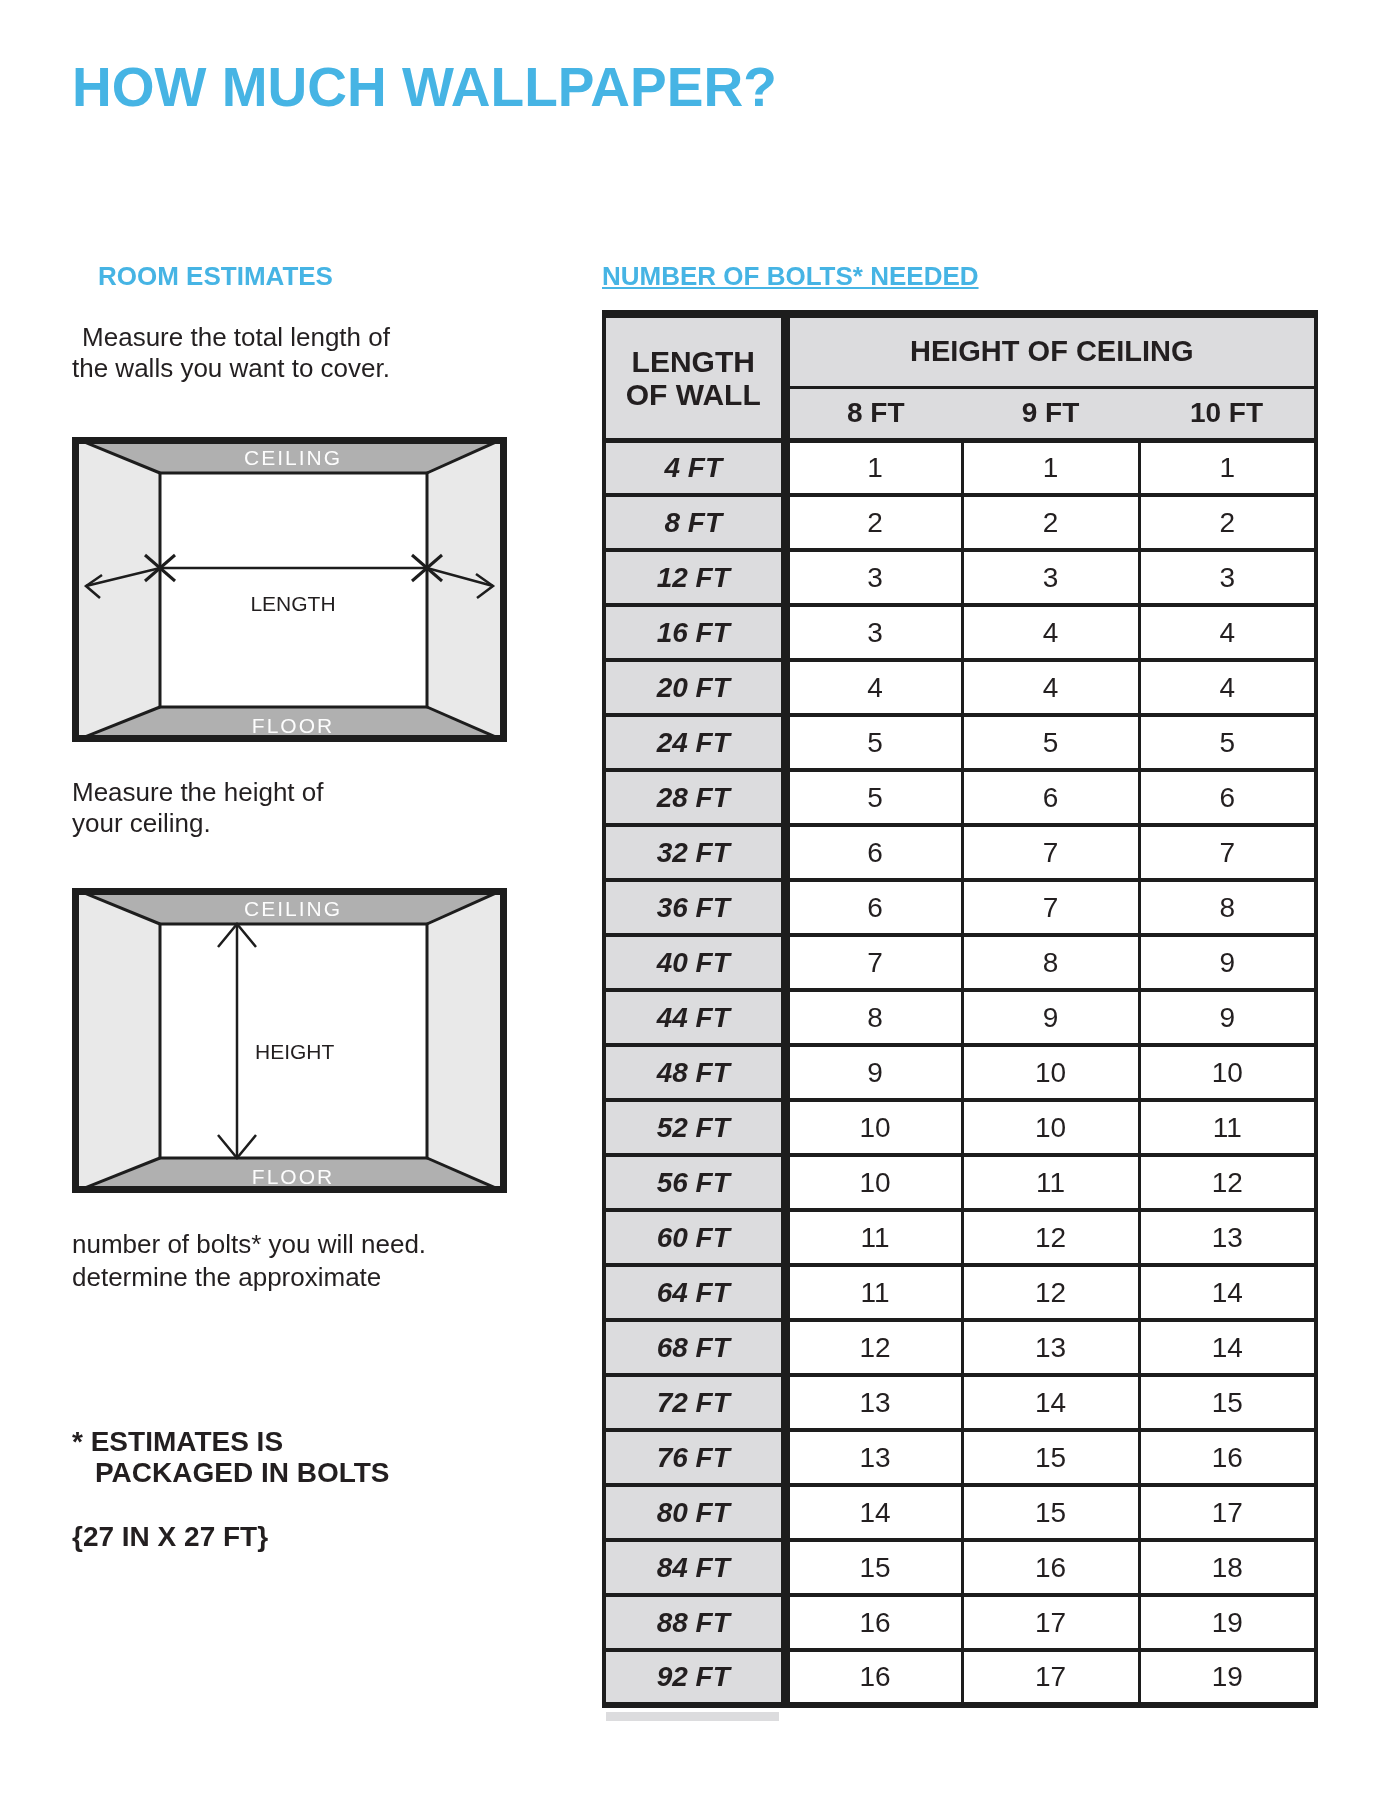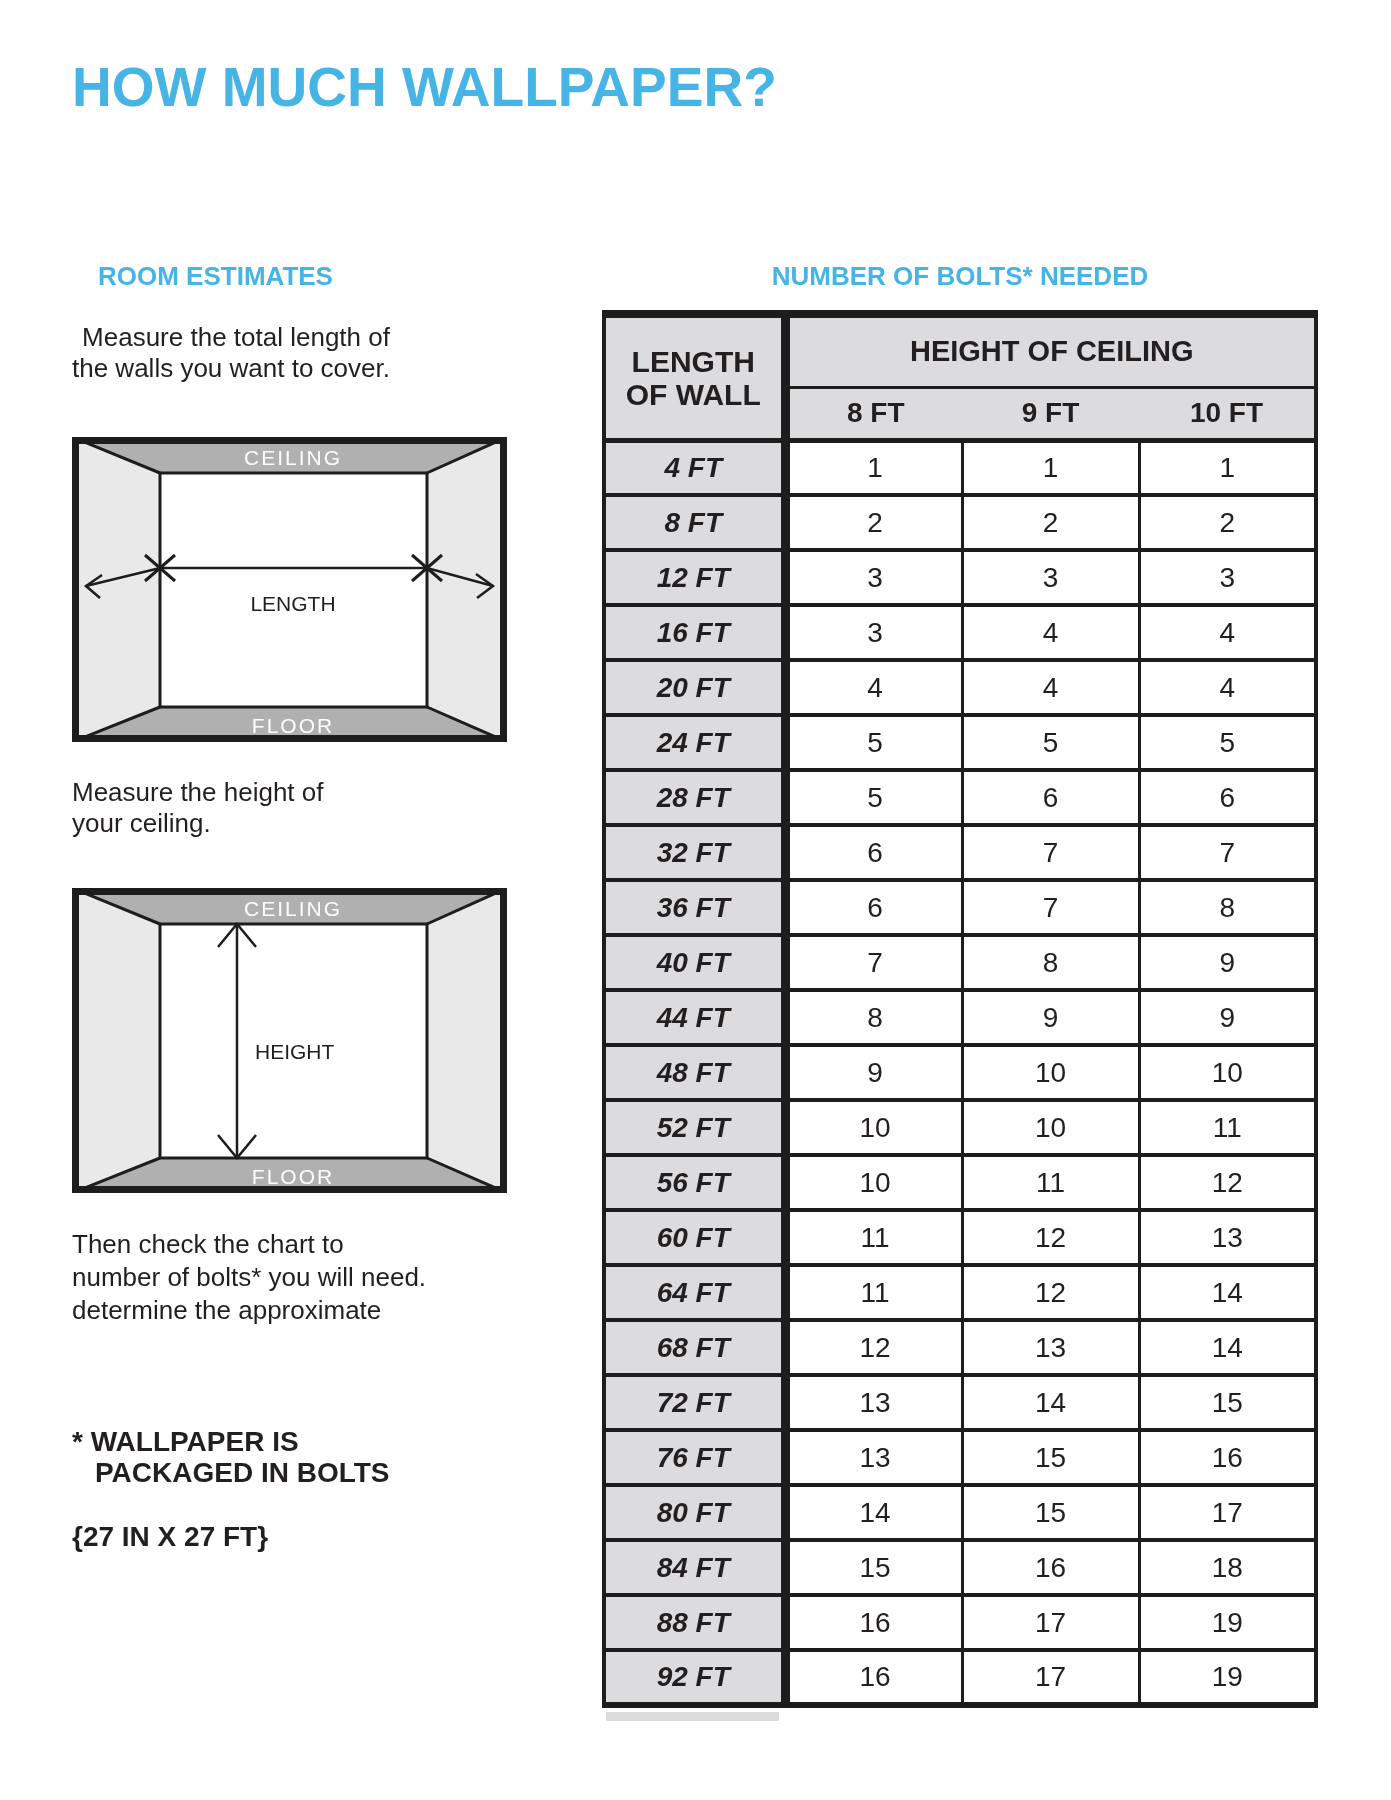--- a/index.html
+++ b/index.html
@@ -39,21 +39,21 @@
   .boltnote{
     left:72px;top:1519px;font-size:28px;font-weight:bold;line-height:35px;
   }
   .boltnote .line{display:block;}
   .boltnote sup{font-size:60%;position:relative;top:-2px;vertical-align:super;}
   .diagram{left:72px;width:435px;height:305px;}
   .diagram1{top:437px;}
   .diagram2{top:888px;}
 
   .table-heading{
-    left:602px;top:263px;width:716px;text-align:center;
+    left:602px;top:263px;width:716px;text-align:left;text-decoration:underline;
   }
   table.bolts{
     position:absolute;left:602px;top:310px;width:716px;
     border-collapse:collapse;table-layout:fixed;
     border-top:8px solid var(--line);
     border-bottom:6px solid var(--line);
     border-left:4px solid var(--line);
     border-right:4px solid var(--line);
   }
   table.bolts th,table.bolts td{
@@ -156,27 +156,26 @@
     <polyline points="146,59 165,36 184,59"></polyline>
     <polyline points="146,247 165,270 184,247"></polyline>
   </g>
   <text class="room-label" x="221" y="28" text-anchor="middle">CEILING</text>
   <text class="room-label" x="221" y="296" text-anchor="middle">FLOOR</text>
   <text class="measure-label" x="183" y="171" text-anchor="start">HEIGHT</text>
   <rect x="3.5" y="3.5" width="428" height="298" fill="none" stroke="var(--line)" stroke-width="7"></rect>
 </svg>
 
 <p class="abs para para3">
-  <span class="line">Then check the chart to</span>
   <span class="line">number of bolts* you will need.</span>
   <span class="line">determine the approximate</span>
 </p>
 
 <p class="abs footnote">
-  <span>* WALLPAPER IS</span>
+  <span>* ESTIMATES IS</span>
   <span class="indent">PACKAGED IN BOLTS</span>
 </p>
 
 <p class="abs boltnote">
   <span class="line">{27 IN X 27 FT}</span>
 </p>
 
 <h2 class="abs section-heading table-heading">NUMBER OF BOLTS* NEEDED</h2>
 
 <table class="bolts">

